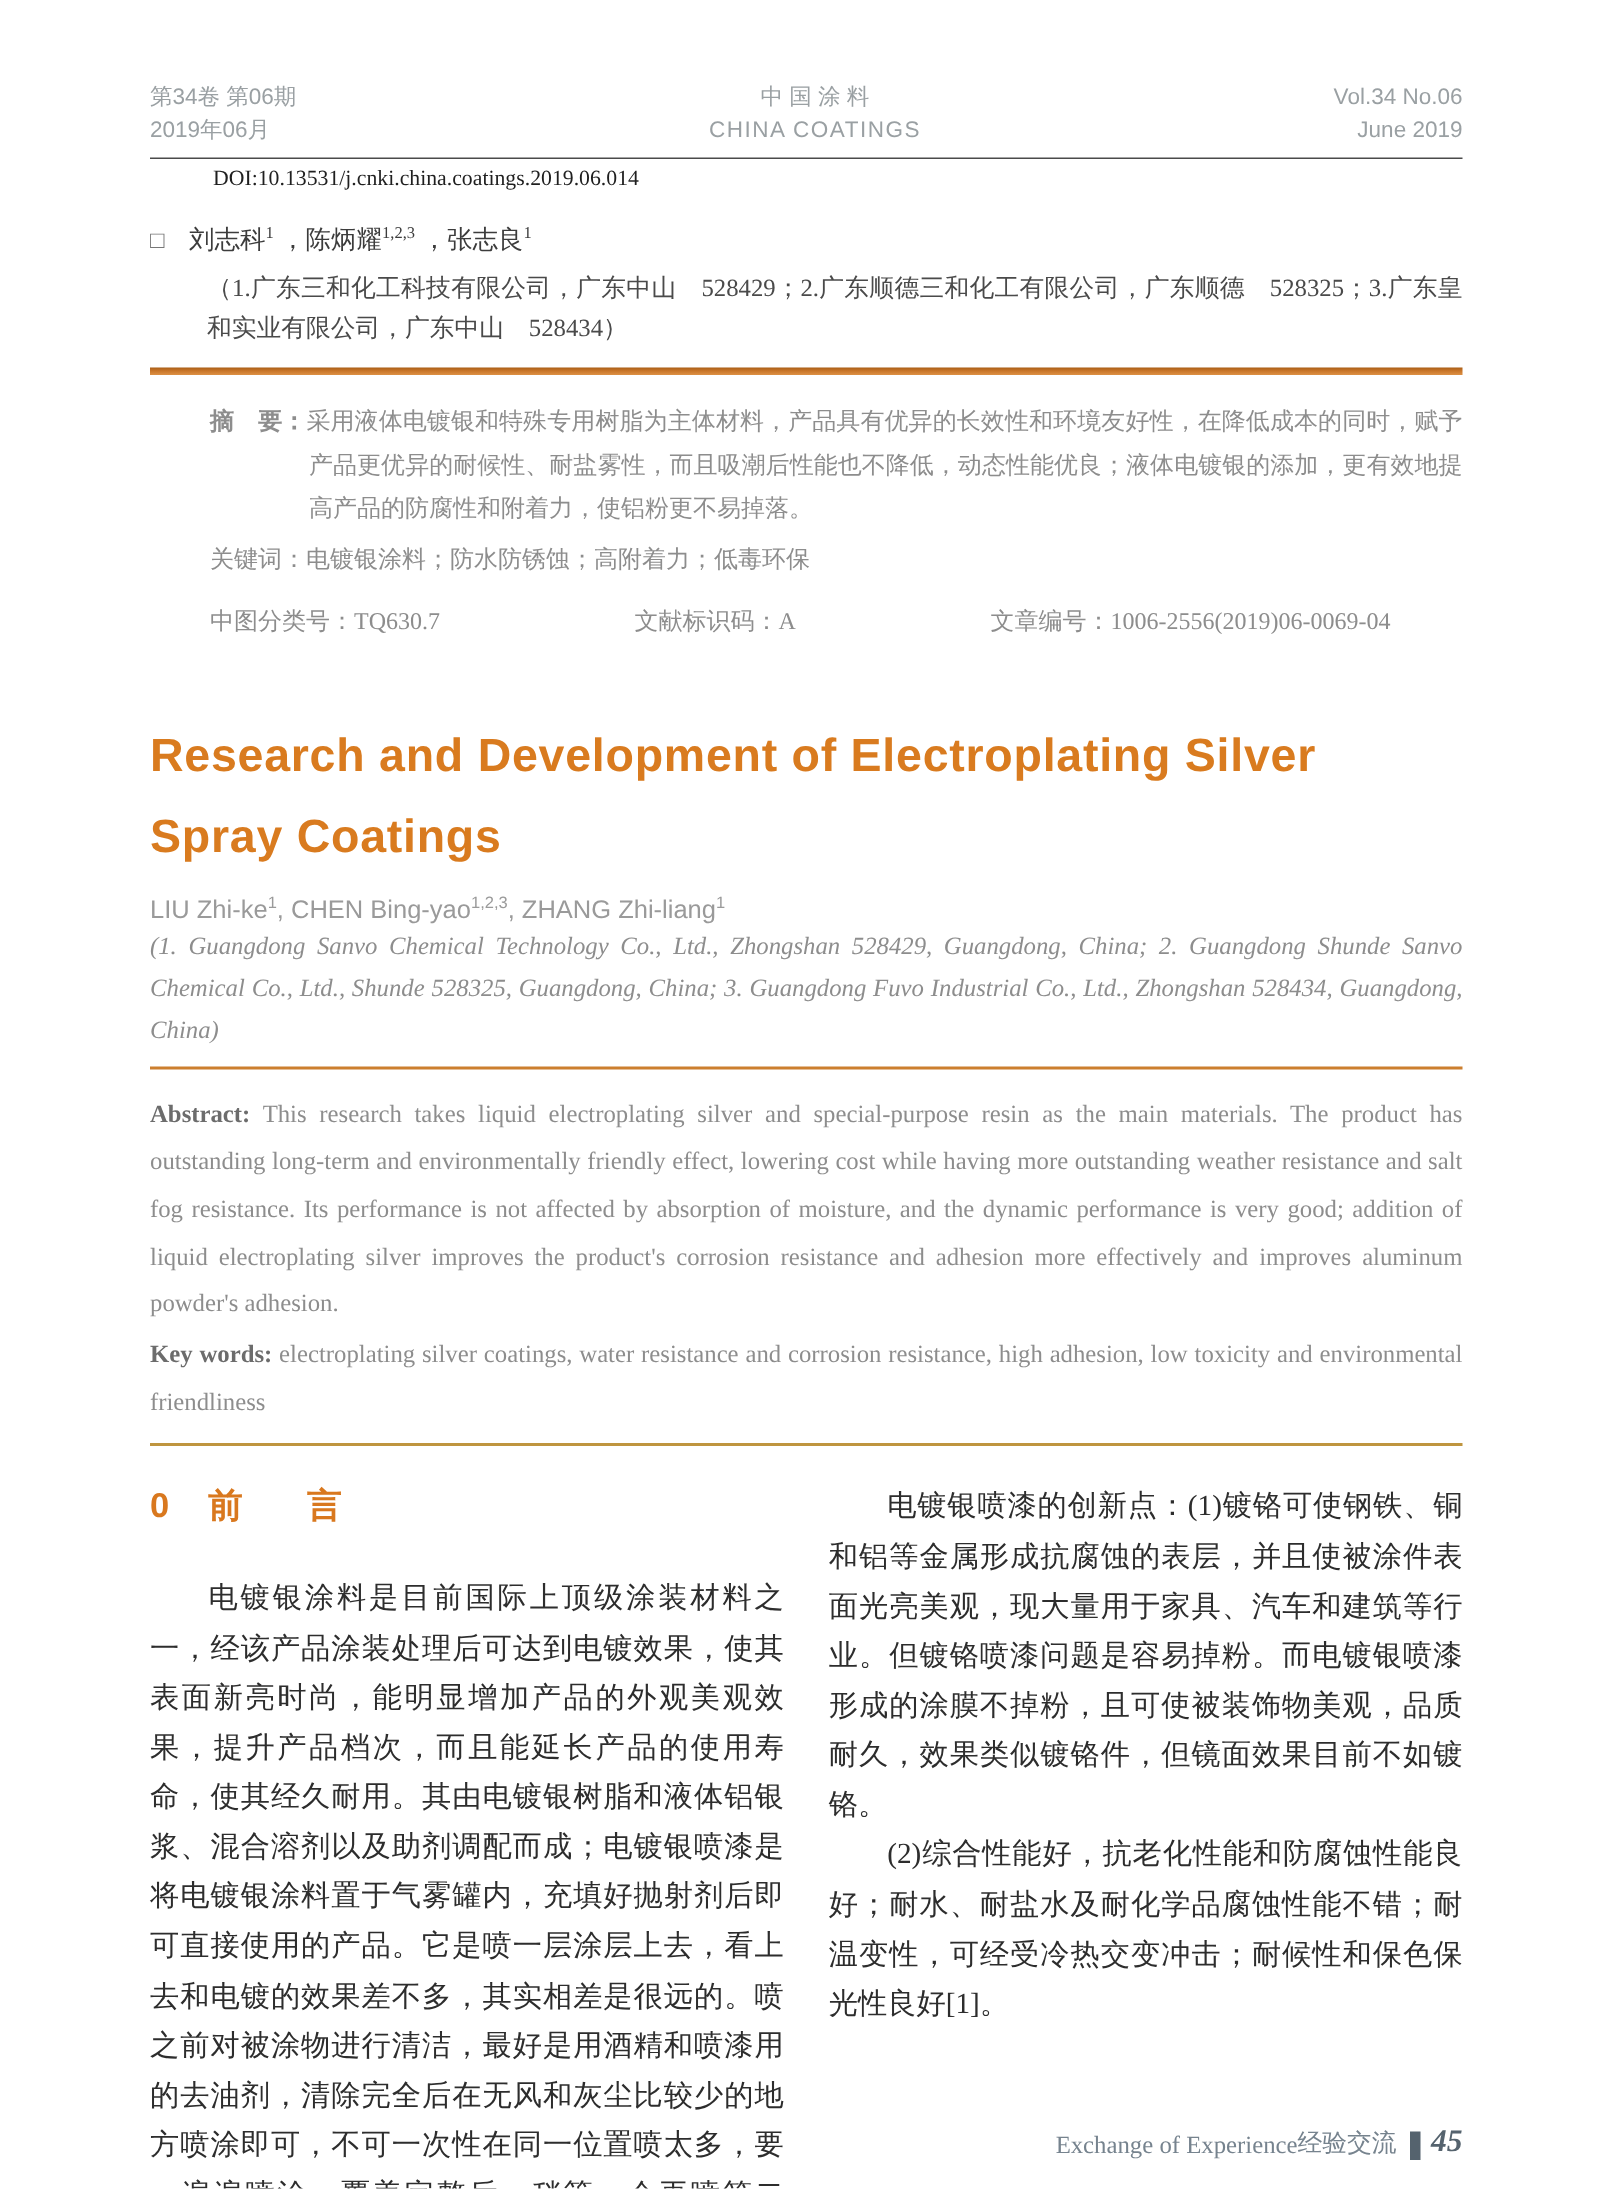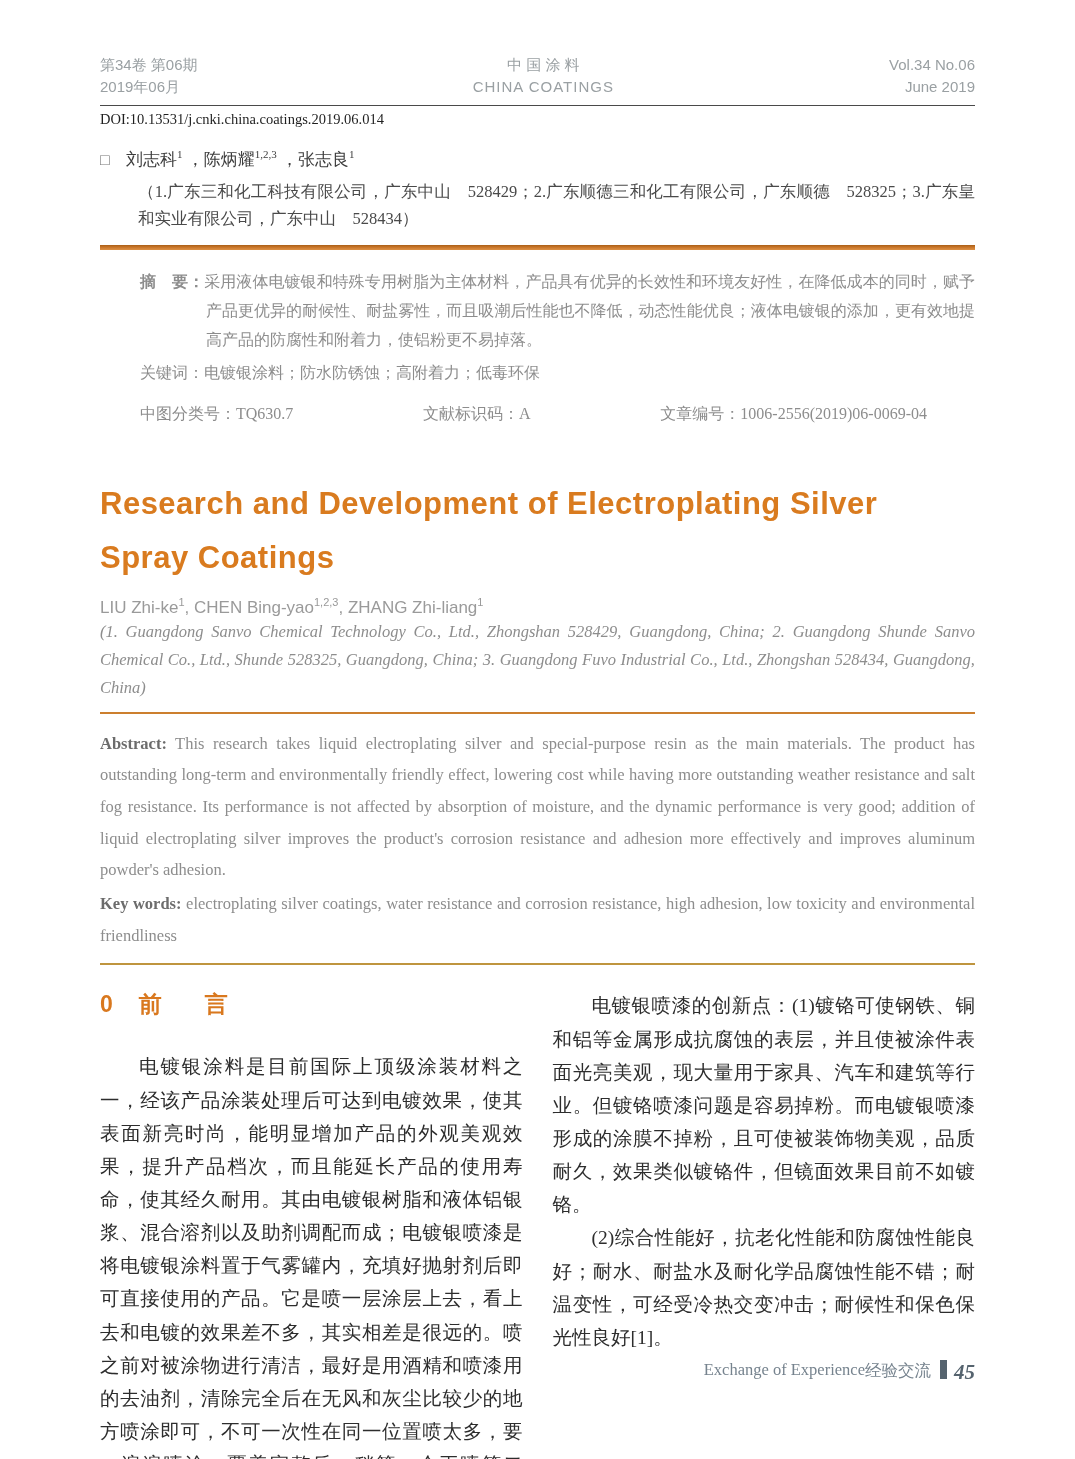--- a/index.html
+++ b/index.html
@@ -14,21 +14,21 @@
   .jheader {
     display:flex; justify-content:space-between; align-items:flex-start;
     font-family:"Liberation Sans", sans-serif; color:#9aa0a3;
     font-size:15px; line-height:1.45;
     border-bottom:1px solid #4a4a4a; padding-bottom:7px;margin-top:12px;
   }
   .jheader .cell { white-space:nowrap; }
   .jheader .center { text-align:center; }
   .jheader .center .en { letter-spacing:1px; }
   .jheader .right { text-align:right; }
-  .doi-line { font-size:14.5px; color:#1f1f1f; margin-top:5px; font-family:"Liberation Serif", serif; }
+  .doi-line { font-size:14.5px; color:#1f1f1f; margin-top:5px; font-family:"Liberation Serif", serif;margin-left:42px; }
 
   
   .cn-title {
     margin-top:58px; color:#d97b1f; font-family:"Liberation Sans", sans-serif;
     font-weight:bold; font-size:46px; letter-spacing:3px; line-height:1.1;
   }
   .authors-cn { margin-top:20px; font-size:17px; color:#3c3c3c; }
   .authors-cn .marker { color:#777; margin-right:12px; font-size:16px; }
   .authors-cn sup, .authors-en sup { font-size:11px; vertical-align:super; }
   .affil-cn {
@@ -82,23 +82,23 @@
   }
   .sec-head .num { margin-right:26px; }
   .sec-head .ttl { letter-spacing:10px; }
   .col p {
     font-size:19.5px; line-height:1.7; color:#2d2d2d;
     text-align:justify; text-indent:2em;
   }
 
   
   .runfoot {
-    position:absolute; right:100px; top:1360px;
+    position:absolute; right:100px; top:1415px;
     color:#76838e; font-size:16.5px; font-family:"Liberation Serif", serif;
-    display:flex; align-items:flex-start;
+    display:flex; align-items:flex-end;
   }
   .runfoot .bar {
     display:inline-block; width:7px; height:19px; background:#55636e; margin:0 7px 0 9px;
   }
   .runfoot .pg { font-style:italic; font-weight:bold; font-size:21px; color:#55636e; }
 </style>
 </head>
 <body>
 
 <div class="content">

